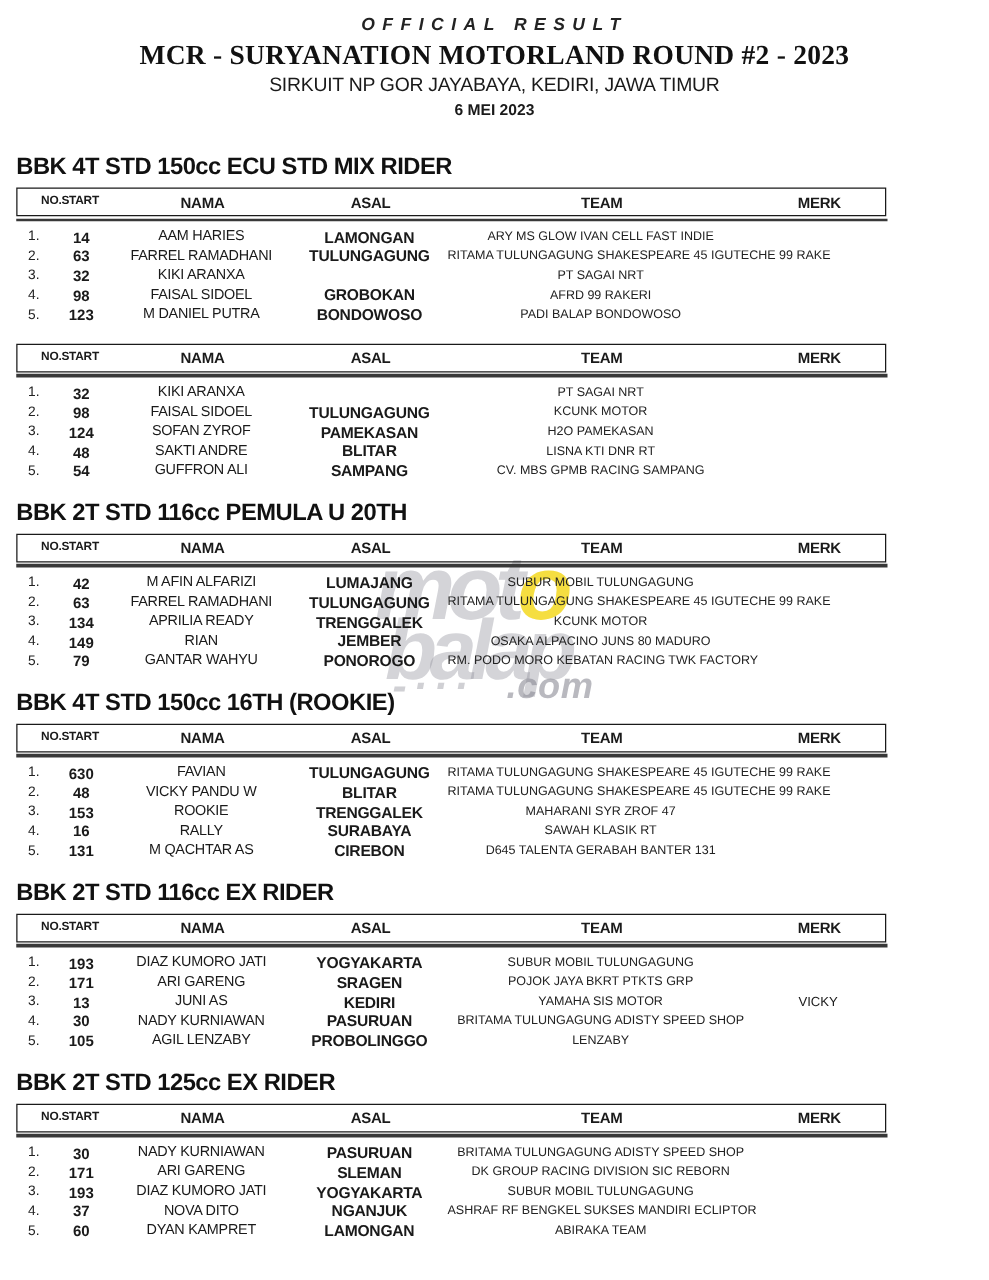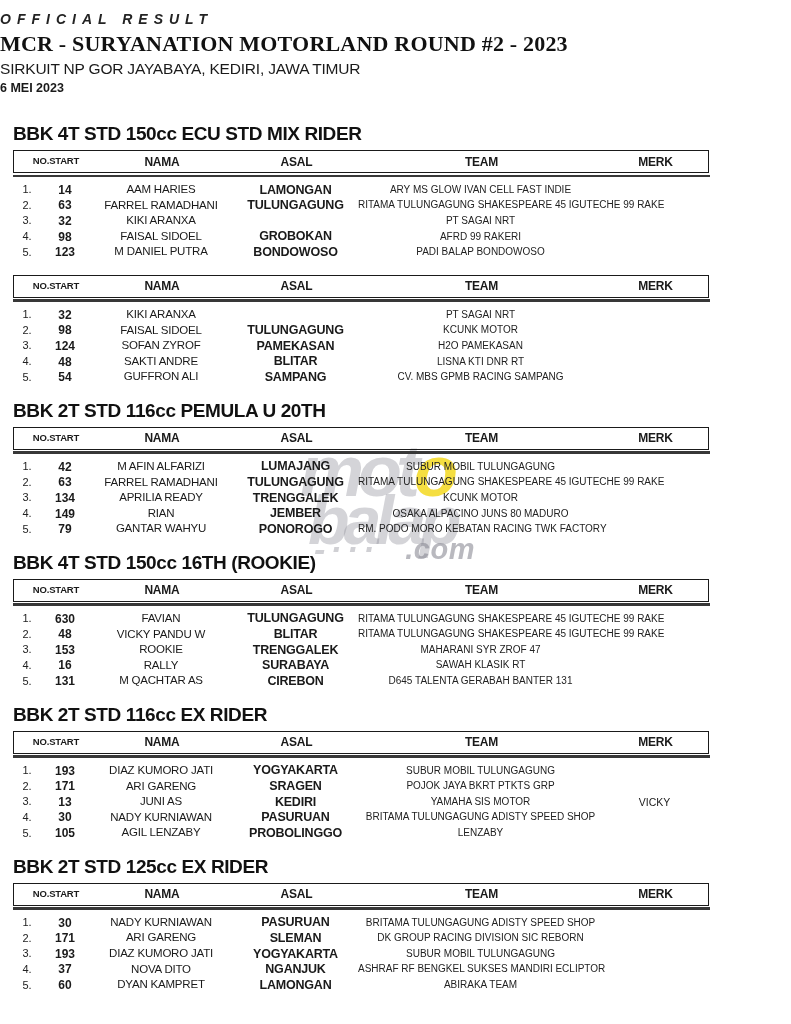--- a/index.html
+++ b/index.html
@@ -8,21 +8,21 @@
     background: #ffffff;
     color: #1a1a1a;
     font-family: "Liberation Sans", sans-serif;
     position: relative;
     overflow: hidden;
   }
   .page { position: relative; width: 791px; height: 1024px; }
   .content { position: relative; z-index: 2; }
 
   
-  .page-header { text-align: left; padding-top: 11px; }
+  .page-header { text-align: center; padding-top: 11px; }
   .official {
     font-style: italic; font-size: 14px; font-weight: 600;
     letter-spacing: 6px; color: #232323;
   }
   .event-title {
     font-family: "Liberation Serif", serif;
     font-size: 22px; font-weight: 700;
     margin: 4px 0 0 0; letter-spacing: 0.2px; color: #111;
   }
   .venue { font-size: 15.5px; font-weight: 400; margin-top: 3px; letter-spacing: -0.2px; }

